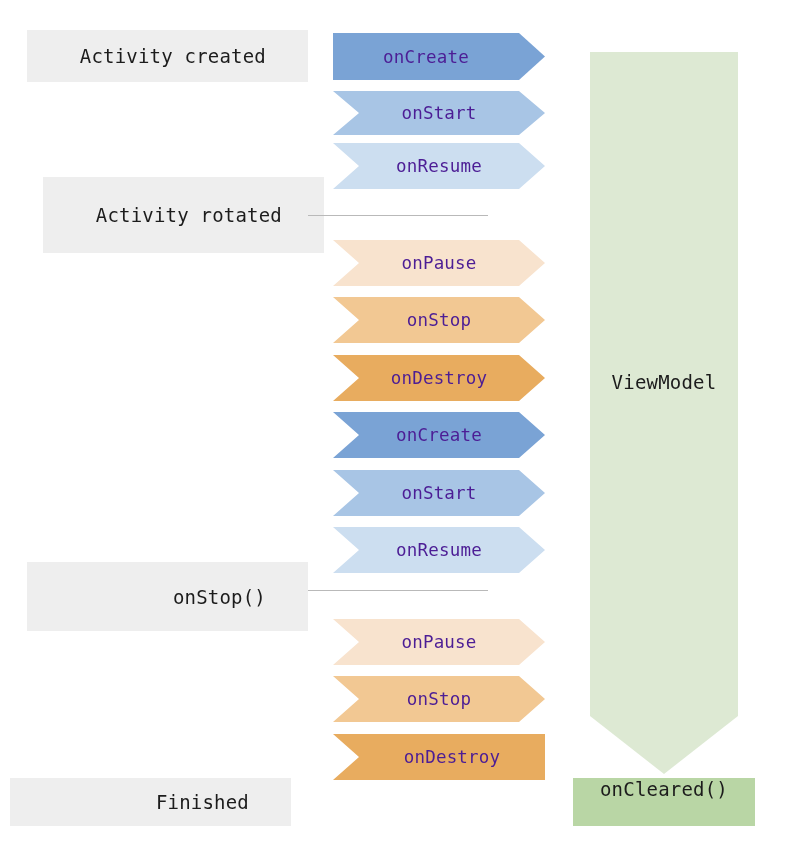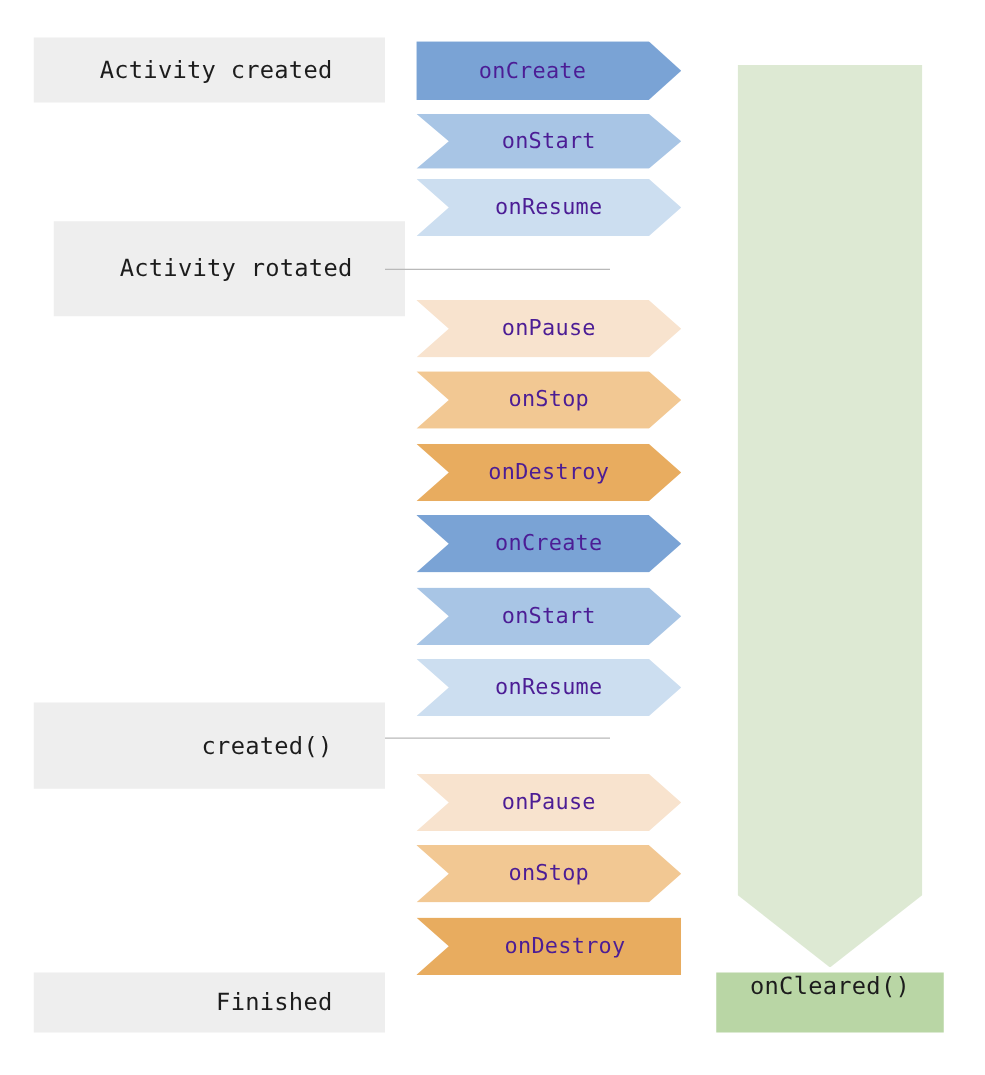--- a/index.html
+++ b/index.html
@@ -109,23 +109,23 @@
 
 <div id="stage">
 
   <div class="label-box" style="left: 27px; top: 30px; width: 281px; height: 52px; background: rgb(238, 238, 238); color: rgb(28, 28, 28);">
     <span>Activity created</span>
   </div>
   <div class="label-box" style="left: 27px; top: 177px; width: 281px; height: 76px; background: rgb(238, 238, 238); color: rgb(28, 28, 28); margin-left: 16px;">
     <span>Activity rotated</span>
   </div>
   <div class="label-box" style="left: 27px; top: 562px; width: 281px; height: 69px; background: rgb(238, 238, 238); color: rgb(28, 28, 28);">
-    <span>created()</span>
+    <span>onStop()</span>
   </div>
-  <div class="label-box" style="left: 27px; top: 778px; width: 281px; height: 48px; background: rgb(238, 238, 238); color: rgb(28, 28, 28); padding-left: 32px;">
+  <div class="label-box" style="left: 10px; top: 778px; width: 281px; height: 48px; background: rgb(238, 238, 238); color: rgb(28, 28, 28); padding-left: 32px;">
     <span>Finished</span>
   </div>
 
   <div class="connector" style="left: 308px; top: 215px; width: 180px; background: rgb(185, 185, 185);"></div>
   <div class="connector" style="left: 308px; top: 590px; width: 180px; background: rgb(185, 185, 185);"></div>
 
   <div id="chevrons">
       <div class="chev head" style="left: 333px; top: 33px; width: 212px; height: 47px; background: rgb(122, 163, 213);">
         <span>onCreate</span>
       </div>
@@ -159,20 +159,21 @@
       <div class="chev mid" style="left: 333px; top: 676px; width: 212px; height: 46px; background: rgb(242, 200, 147);">
         <span>onStop</span>
       </div>
       <div class="chev tail" style="left: 333px; top: 734px; width: 212px; height: 46px; background: rgb(232, 172, 95);">
         <span>onDestroy</span>
       </div>
     </div>
 
   <div id="vm-scope" style="left: 590px; top: 52px; width: 148px; height: 722px; background: rgb(221, 233, 211); clip-path: polygon(0px 0px, 100% 0px, 100% 91.9668%, 50% 100%, 0px 91.9668%);">
     <div class="vm-label">
+      <div>ViewModel</div>
     </div>
   </div>
 
   <div id="vm-cleared" style="left: 573px; top: 778px; width: 182px; height: 48px; background: rgb(185, 214, 165);">
     <span>onCleared()</span>
   </div>
 
 </div>
 
 </body></html>

